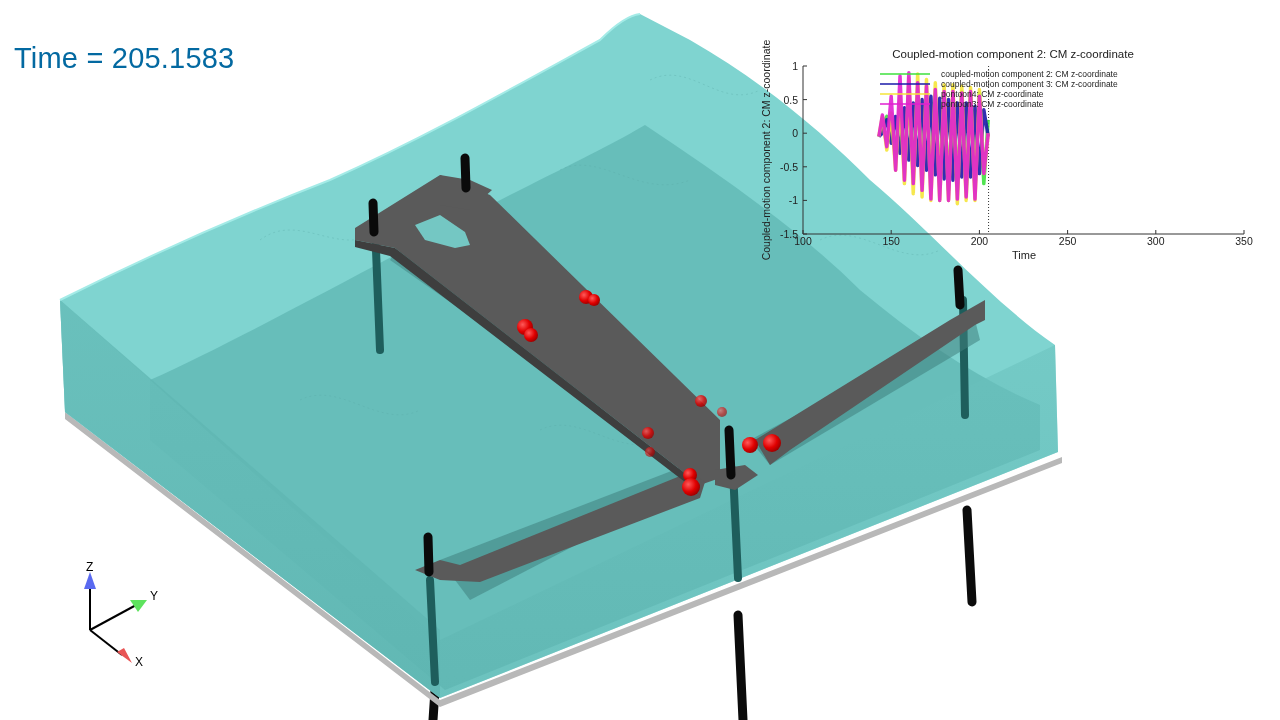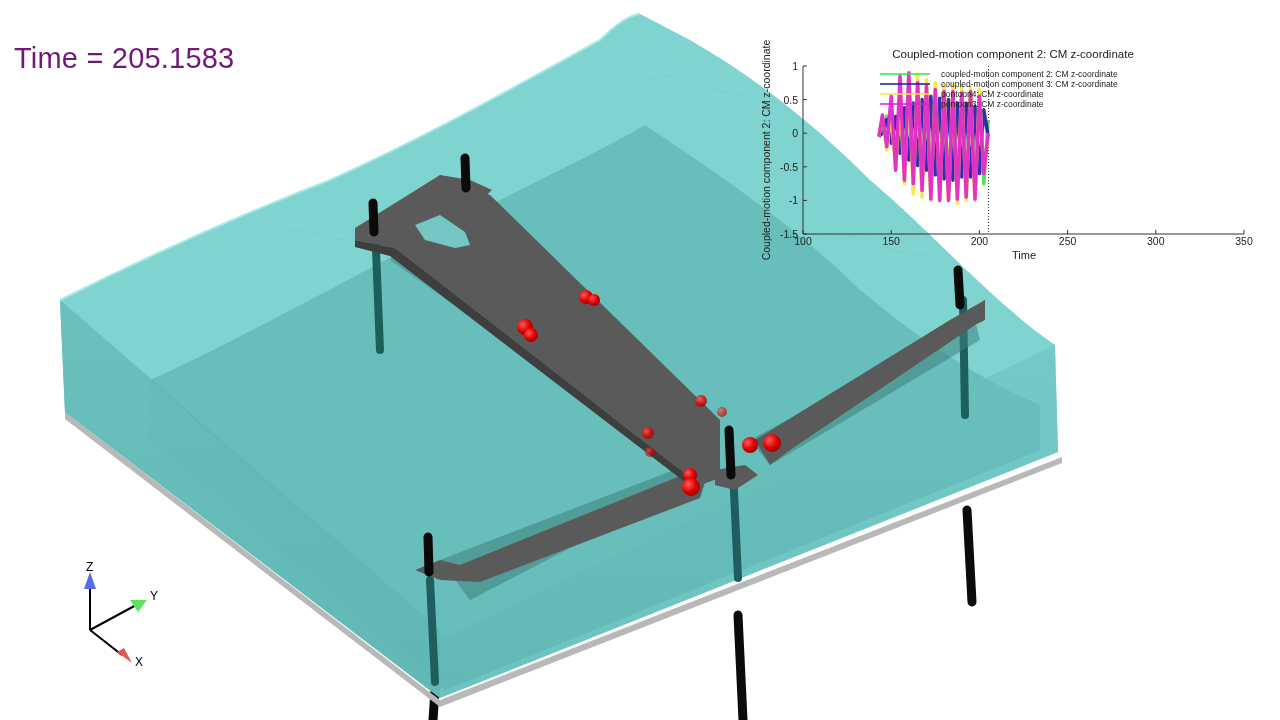--- a/index.html
+++ b/index.html
@@ -1,18 +1,18 @@
 <!DOCTYPE html>
 <html><head>
 <meta charset="utf-8">
 <style>
   html, body { margin:0; padding:0; background:#ffffff; }
   body { width:1280px; height:720px; position:relative; overflow:hidden; font-family:"Liberation Sans", sans-serif; }
   #scene { position:absolute; left:0; top:0; width:1280px; height:720px; }
-  .time-label { position:absolute; left:14px; top:42px; font-size:29px; color:#701a75; font-family:"Liberation Sans", sans-serif; letter-spacing:0.2px; }
+  .time-label { position:absolute; left:14px; top:42px; font-size:29px; color:#0369a1; font-family:"Liberation Sans", sans-serif; letter-spacing:0.2px; }
   #chart { position:absolute; left:755px; top:40px; width:510px; height:230px; }
   .chart-text { font-family:"Liberation Sans", sans-serif; fill:#222; }
   .triad { position:absolute; left:60px; top:550px; width:120px; height:130px; }
 </style>
 </head>
 <body>
 
 <svg id="scene" viewBox="0 0 1280 720" xmlns="http://www.w3.org/2000/svg">
   <defs>
     <linearGradient id="topGrad" x1="0" y1="0" x2="1" y2="1">

